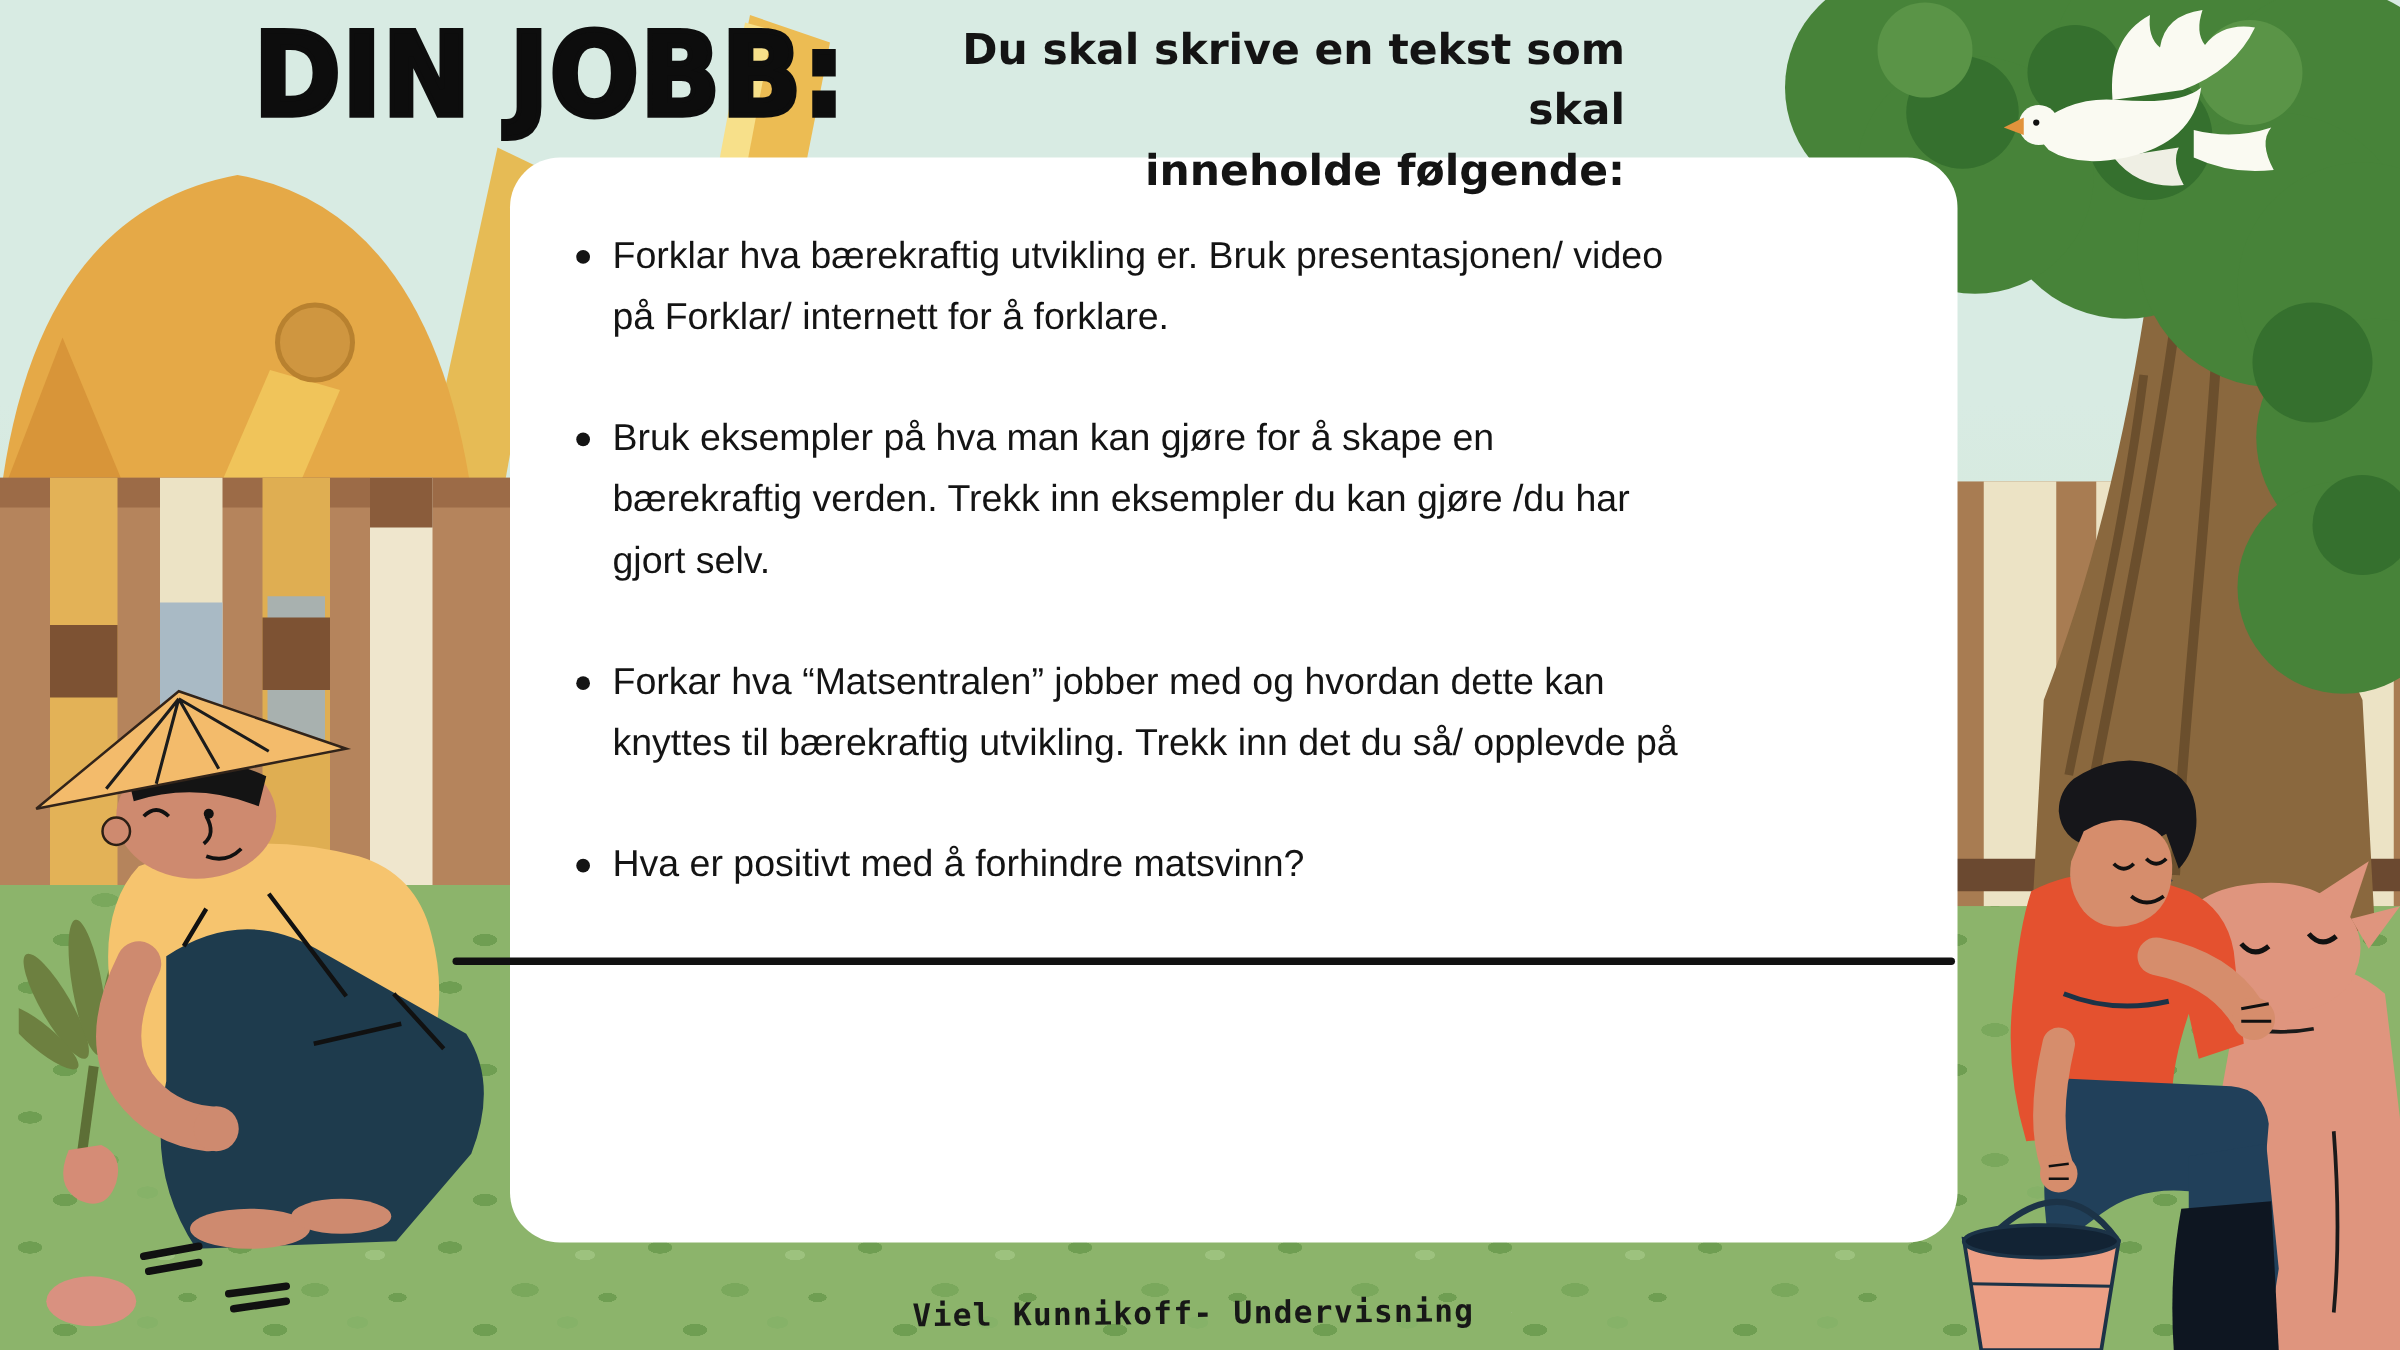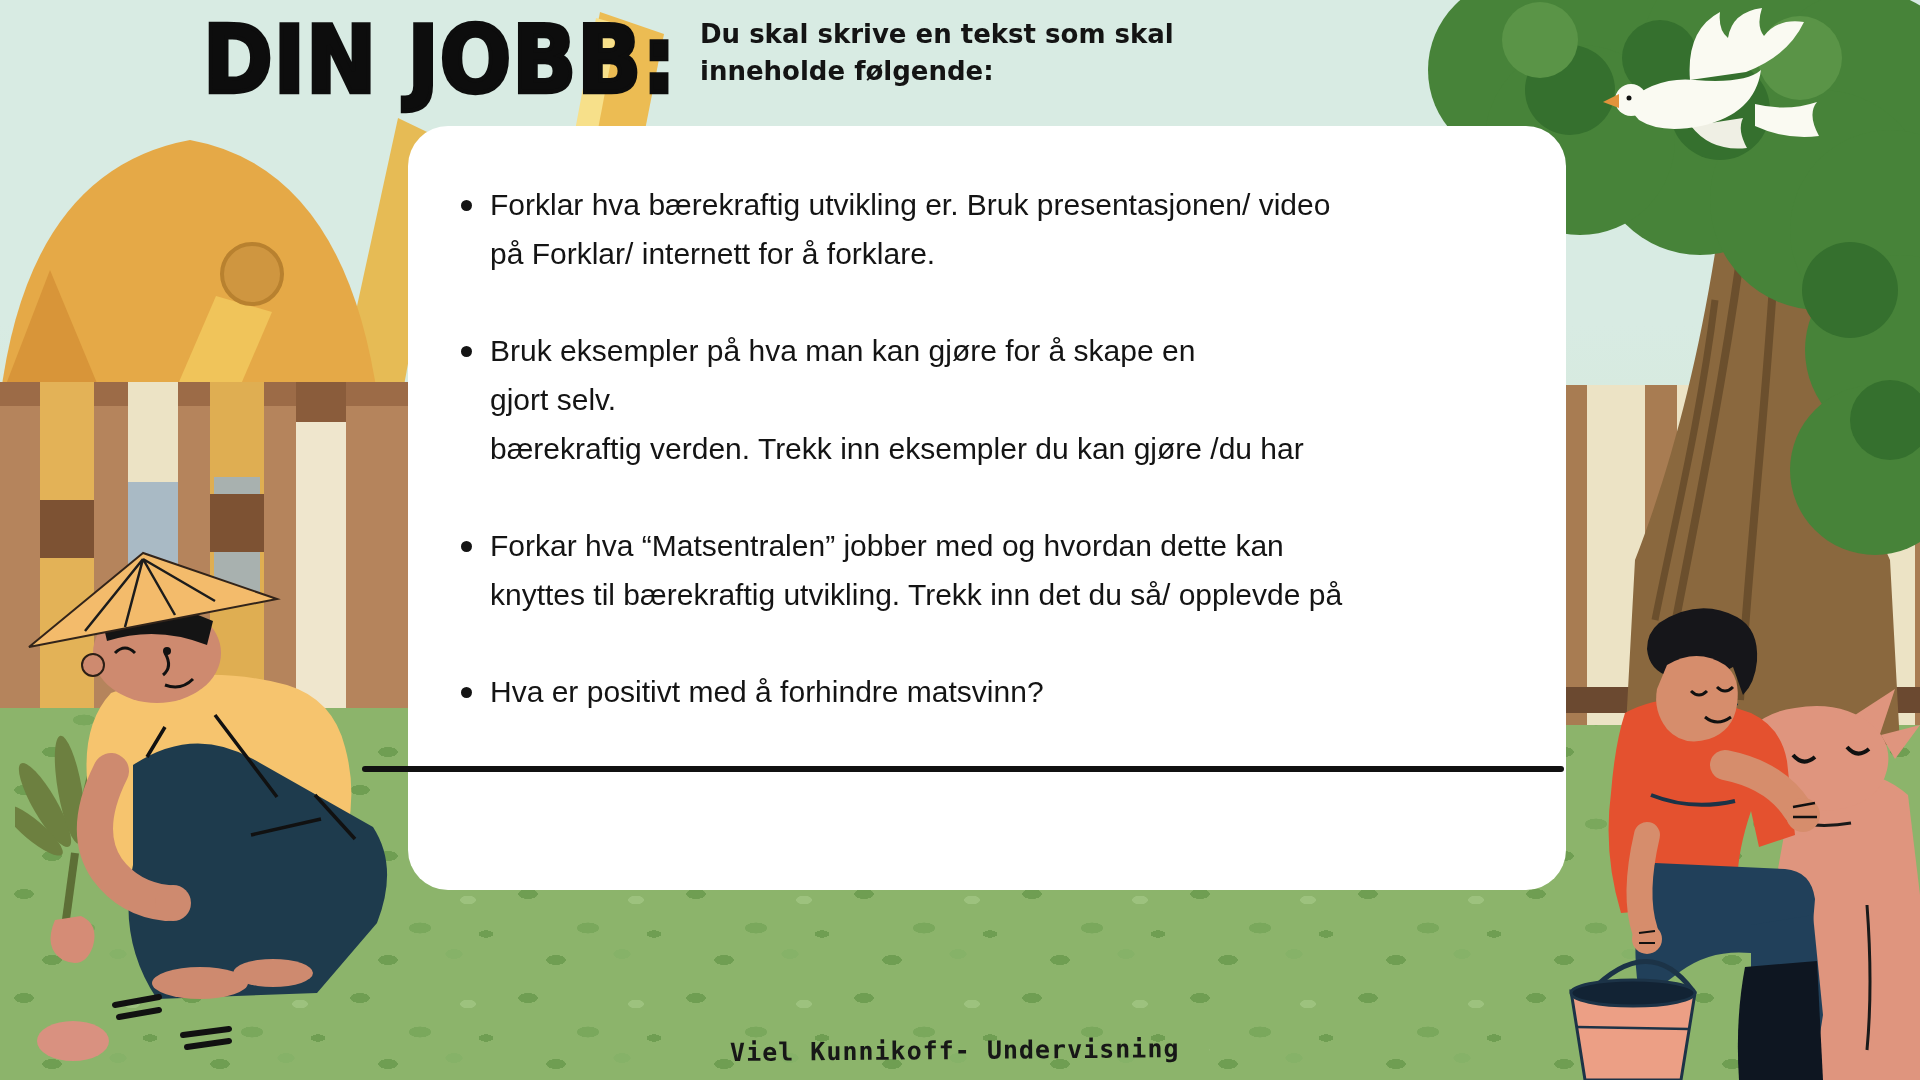--- a/index.html
+++ b/index.html
@@ -25,28 +25,28 @@
   }
 
   
   .title {
     left:190px; top:6px; width:500px; z-index:11; text-align:center;
     font-size:84px; font-weight:700; color:#0d0d0d; letter-spacing:1px;
     -webkit-text-stroke:4px #0d0d0d; transform:scaleY(1.1); transform-origin:top;
     font-family:"DejaVu Sans",sans-serif; white-space:nowrap;
   }
   .subtitle {
-    left:700px; top:16px; width:600px; z-index:11; text-align:left;
-    font-size:26px; font-weight:700; color:#141414; line-height:1.42;
+    left:700px; top:16px; width:600px; z-index:11; text-align:right;
+    font-size:34px; font-weight:700; color:#141414; line-height:1.42;
     font-family:"DejaVu Sans",sans-serif;
   }
 
   
   .card {
-    left:408px; top:126px; width:1158px; height:764px; z-index:8;
+    left:408px; top:126px; width:1158px; height:868px; z-index:8;
     background: var(--card_white); border-radius:40px;
     padding:54px 40px 0 50px; box-sizing:border-box;
   }
   ul.bullets { list-style:none; margin:0; padding:0; }
   ul.bullets li { position:relative; padding-left:32px; color:var(--text_black); }
   ul.main li { font-size:30px; line-height:49px; margin-bottom:48px; }
   ul.main li:last-child { margin-bottom:0; }
   ul.main li::before {
     content:""; position:absolute; left:3px; top:20px; width:11px; height:11px;
     border-radius:50%; background:var(--text_black);
@@ -212,22 +212,22 @@
   </div>
 
   <div class="layer card">
     <ul class="bullets main">
       <li>
         <div class="line">Forklar hva bærekraftig utvikling er. Bruk presentasjonen/ video</div>
         <div class="line">på Forklar/ internett for å forklare.</div>
       </li>
       <li>
         <div class="line">Bruk eksempler på hva man kan gjøre for å skape en</div>
+        <div class="line">bærekraftig verden. Trekk inn eksempler du kan gjøre /du har</div>
         <div class="line">gjort selv.</div>
-        <div class="line">bærekraftig verden. Trekk inn eksempler du kan gjøre /du har</div>
       </li>
       <li>
         <div class="line">Forkar hva “Matsentralen” jobber med og hvordan dette kan</div>
         <div class="line">knyttes til bærekraftig utvikling. Trekk inn det du så/ opplevde på</div>
       </li>
       <li>
         <div class="line">Hva er positivt med å forhindre matsvinn?</div>
       </li>
     </ul>
   </div>

